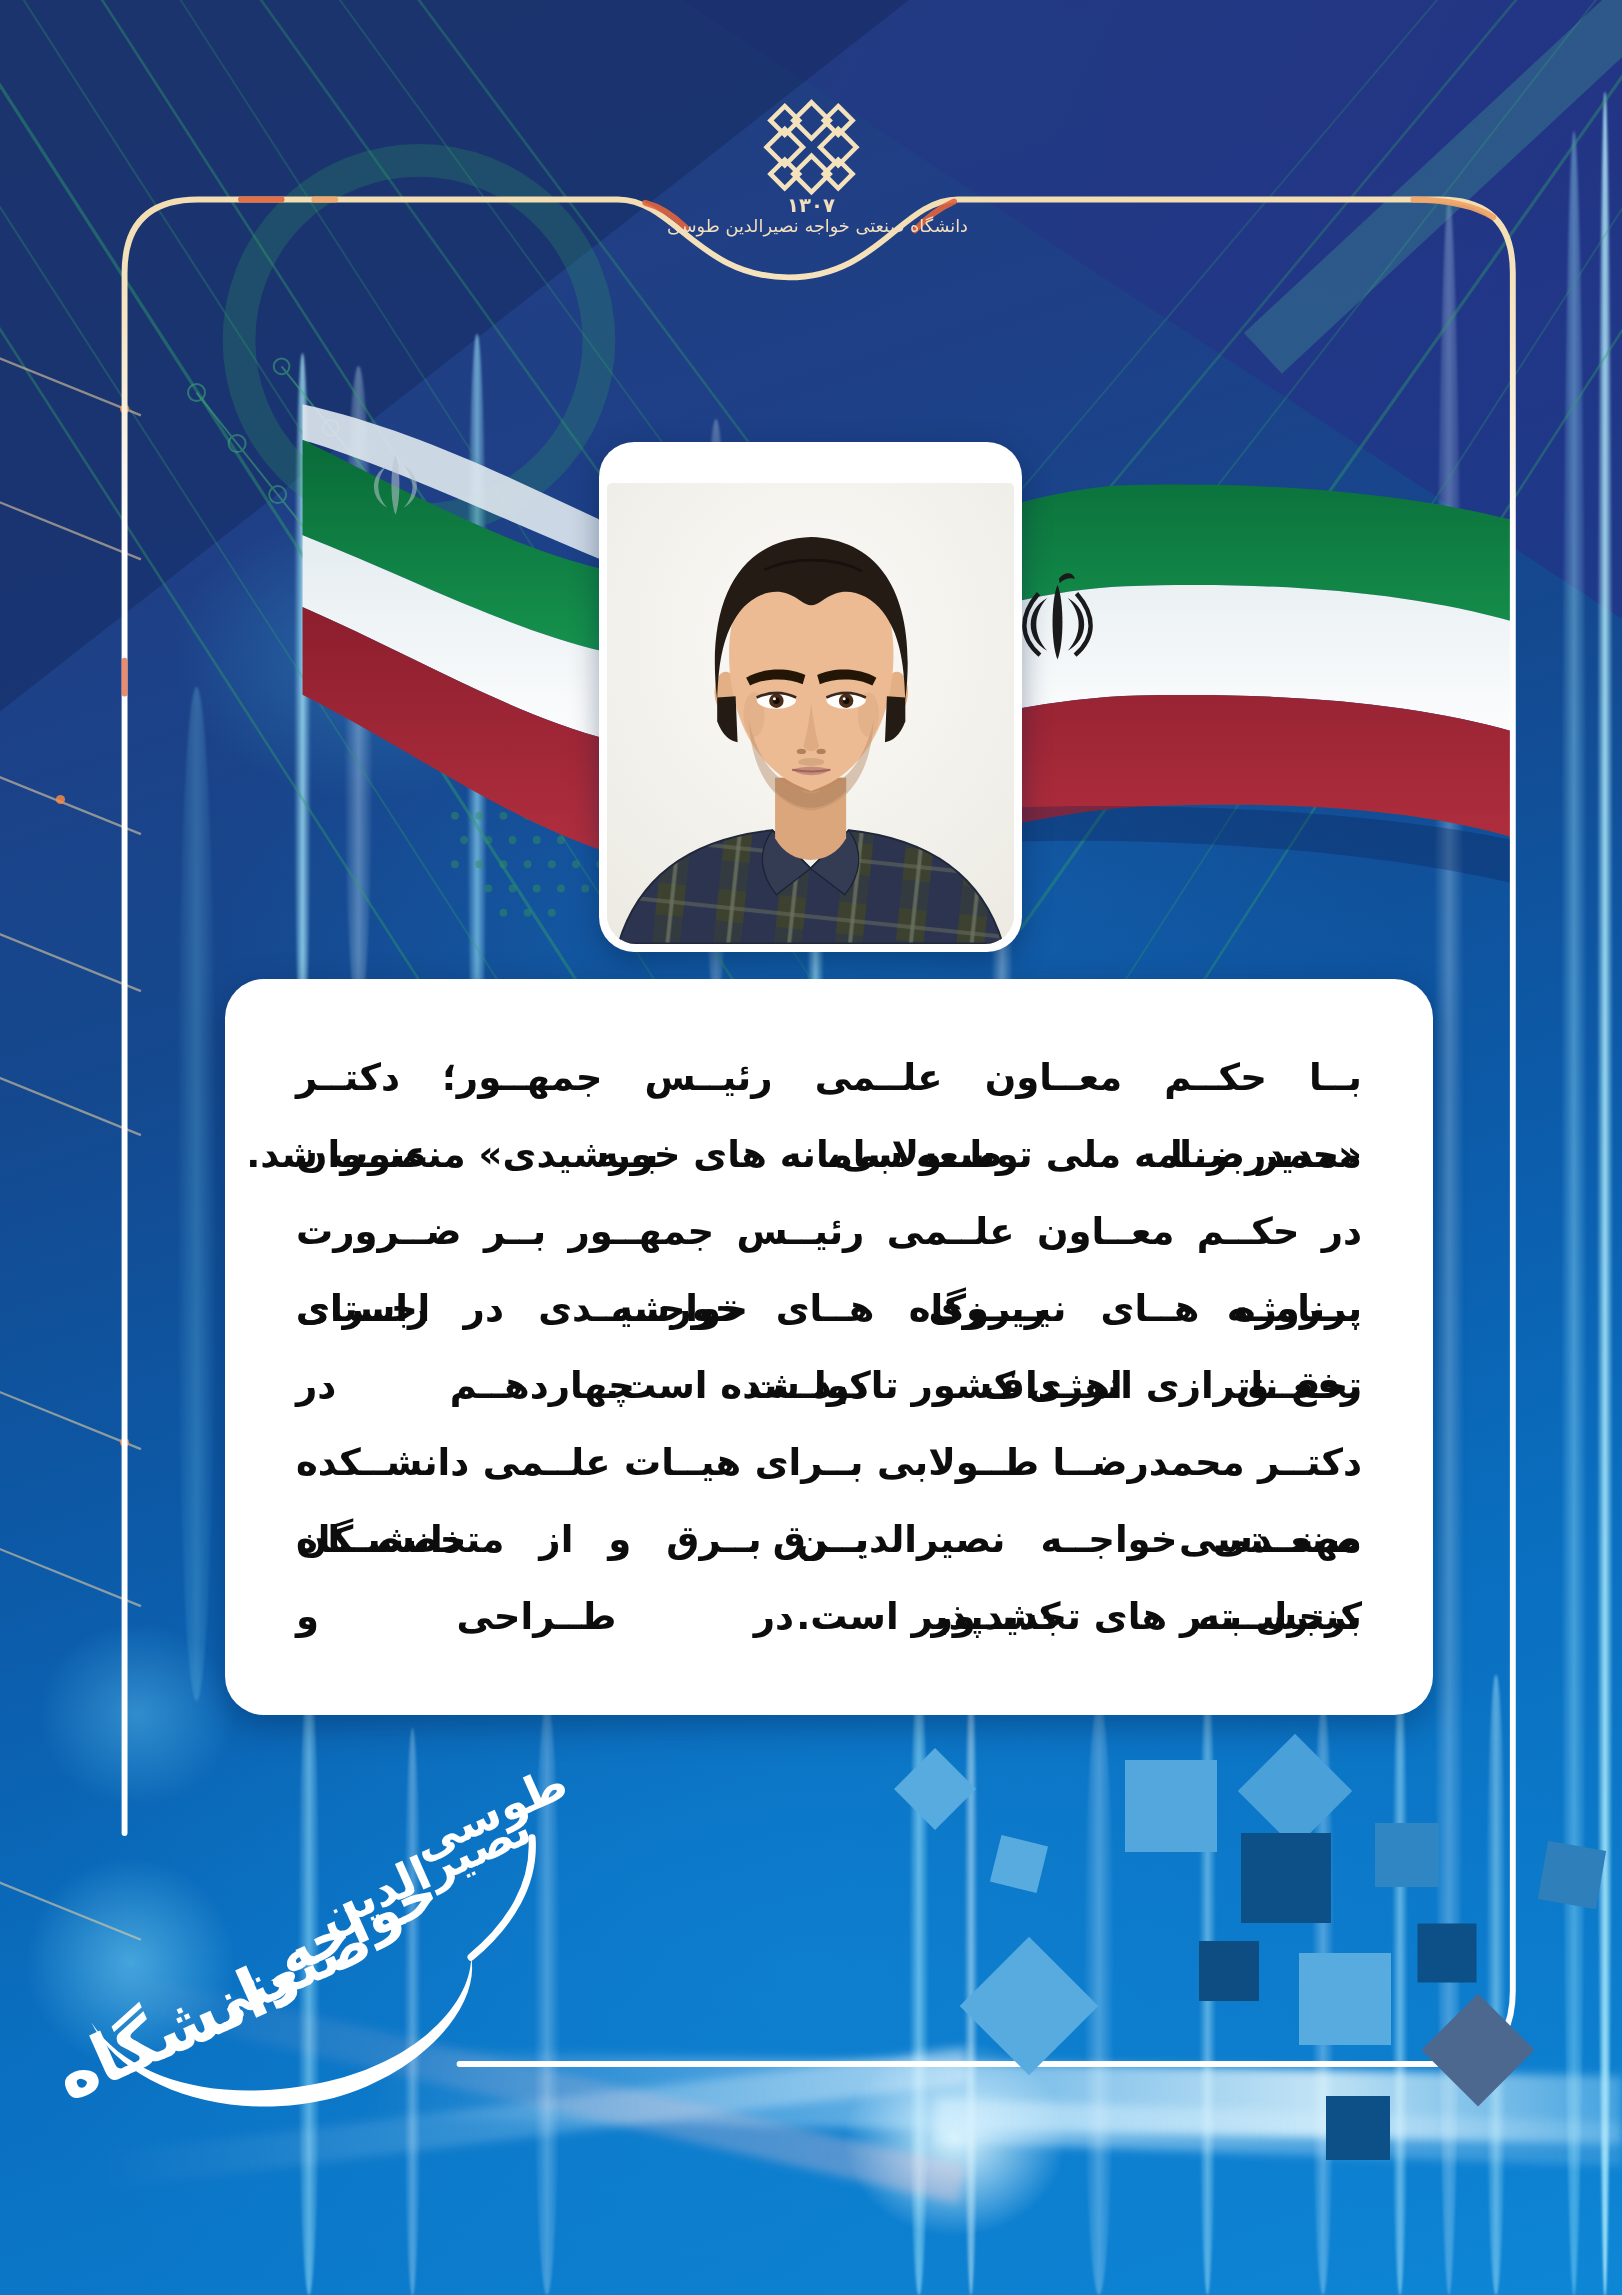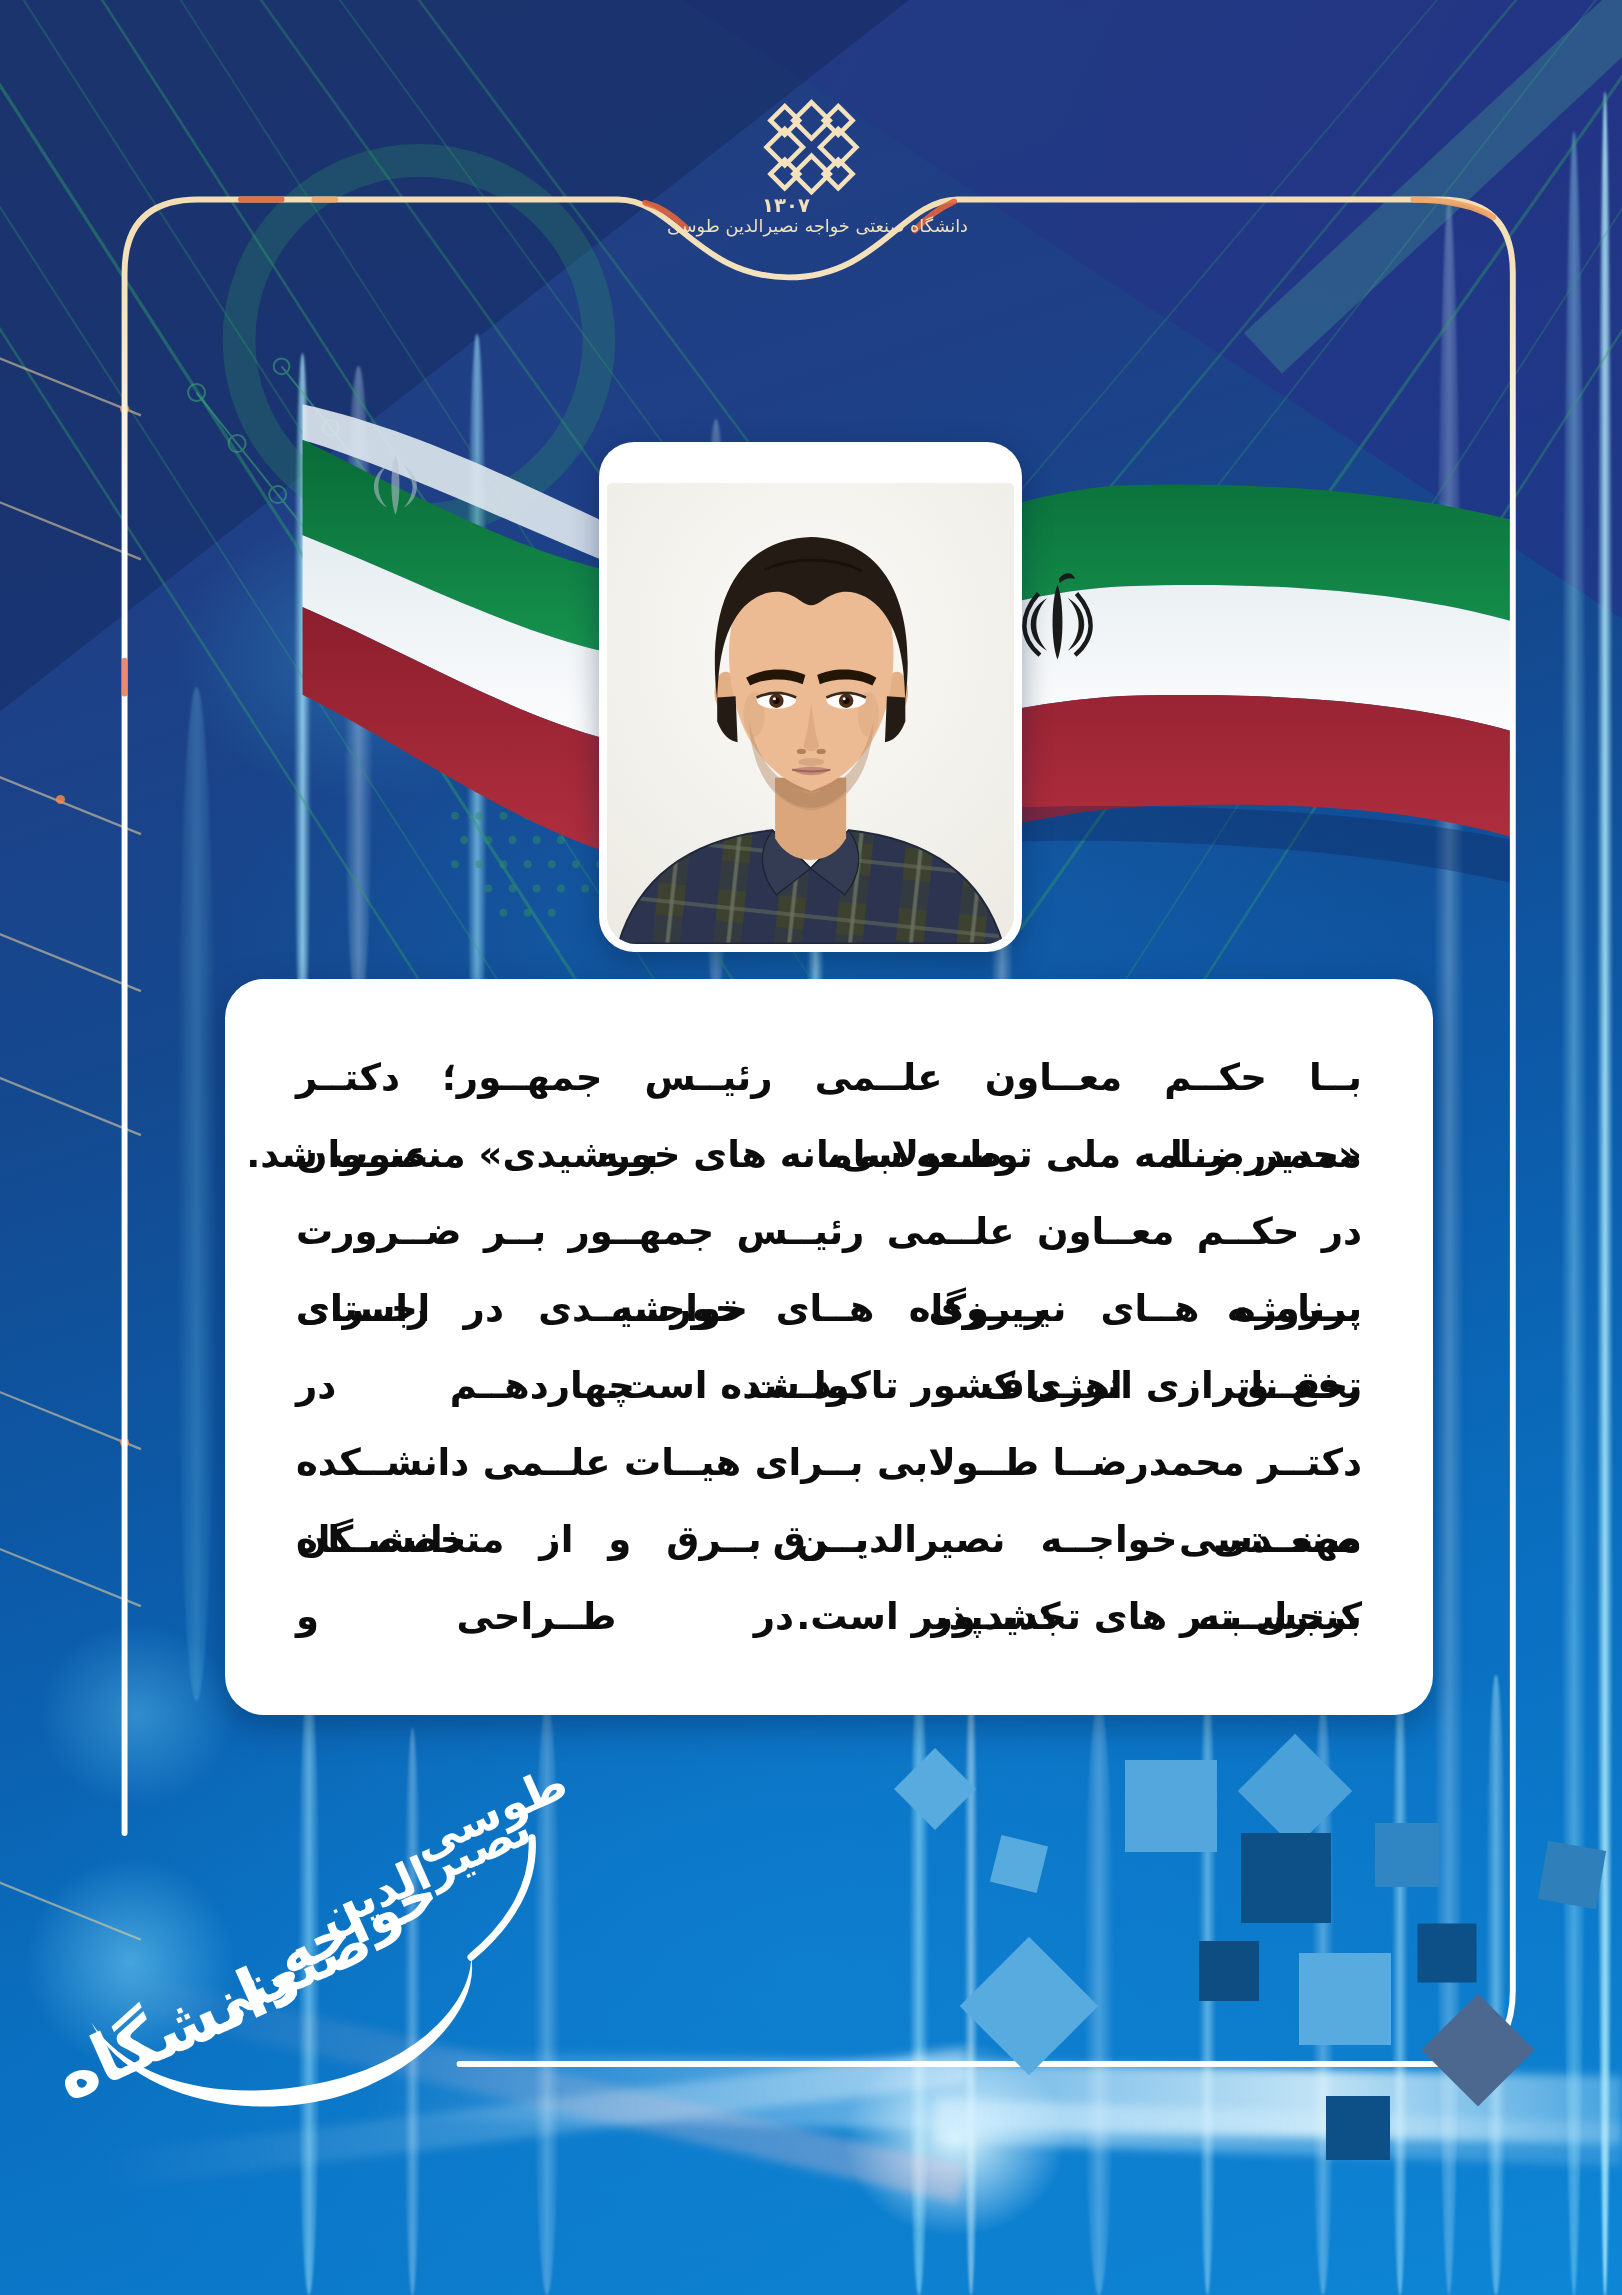--- a/index.html
+++ b/index.html
@@ -32,21 +32,21 @@
     border-radius:35px;box-shadow:0 9.2px 29px rgba(2,26,66,.38);}
   .photo{position:absolute;left:7.9px;right:7.9px;top:41px;bottom:8.5px;border-radius:5.2px 5.2px 29px 29px;overflow:hidden;background:#f1efe9;}
   .photo svg{width:100%;height:100%;display:block;}
   .ann-box{position:absolute;left:225px;top:979px;width:1208px;height:736px;background:#fff;
     border-radius:39px;box-shadow:0 10.5px 33px rgba(2,26,66,.35);direction:rtl;
     padding:60px 71px 16px 71px;box-sizing:border-box;}
   .ann-line{height:77px;line-height:77px;font-size:37px;font-weight:bold;color:#0d0d0d;
     text-align:right;white-space:nowrap;overflow:visible;}
   .ann-line.jst{text-align:justify;text-align-last:justify;white-space:normal;}
   .sq{position:absolute;}
-  .logo-year{position:absolute;left:688px;top:194px;width:196px;text-align:center;
+  .logo-year{position:absolute;left:713px;top:194px;width:196px;text-align:center;
     font-size:19.6px;font-weight:bold;color:#f2dfbd;}
   .logo-name{position:absolute;left:667px;top:216px;width:301px;text-align:center;direction:rtl;
     font-size:17.7px;color:#f2dfbd;}
   svg text{font-family:"DejaVu Sans",sans-serif;}
 </style>
 </head>
 <body>
 
 <div class="canvas">
 

